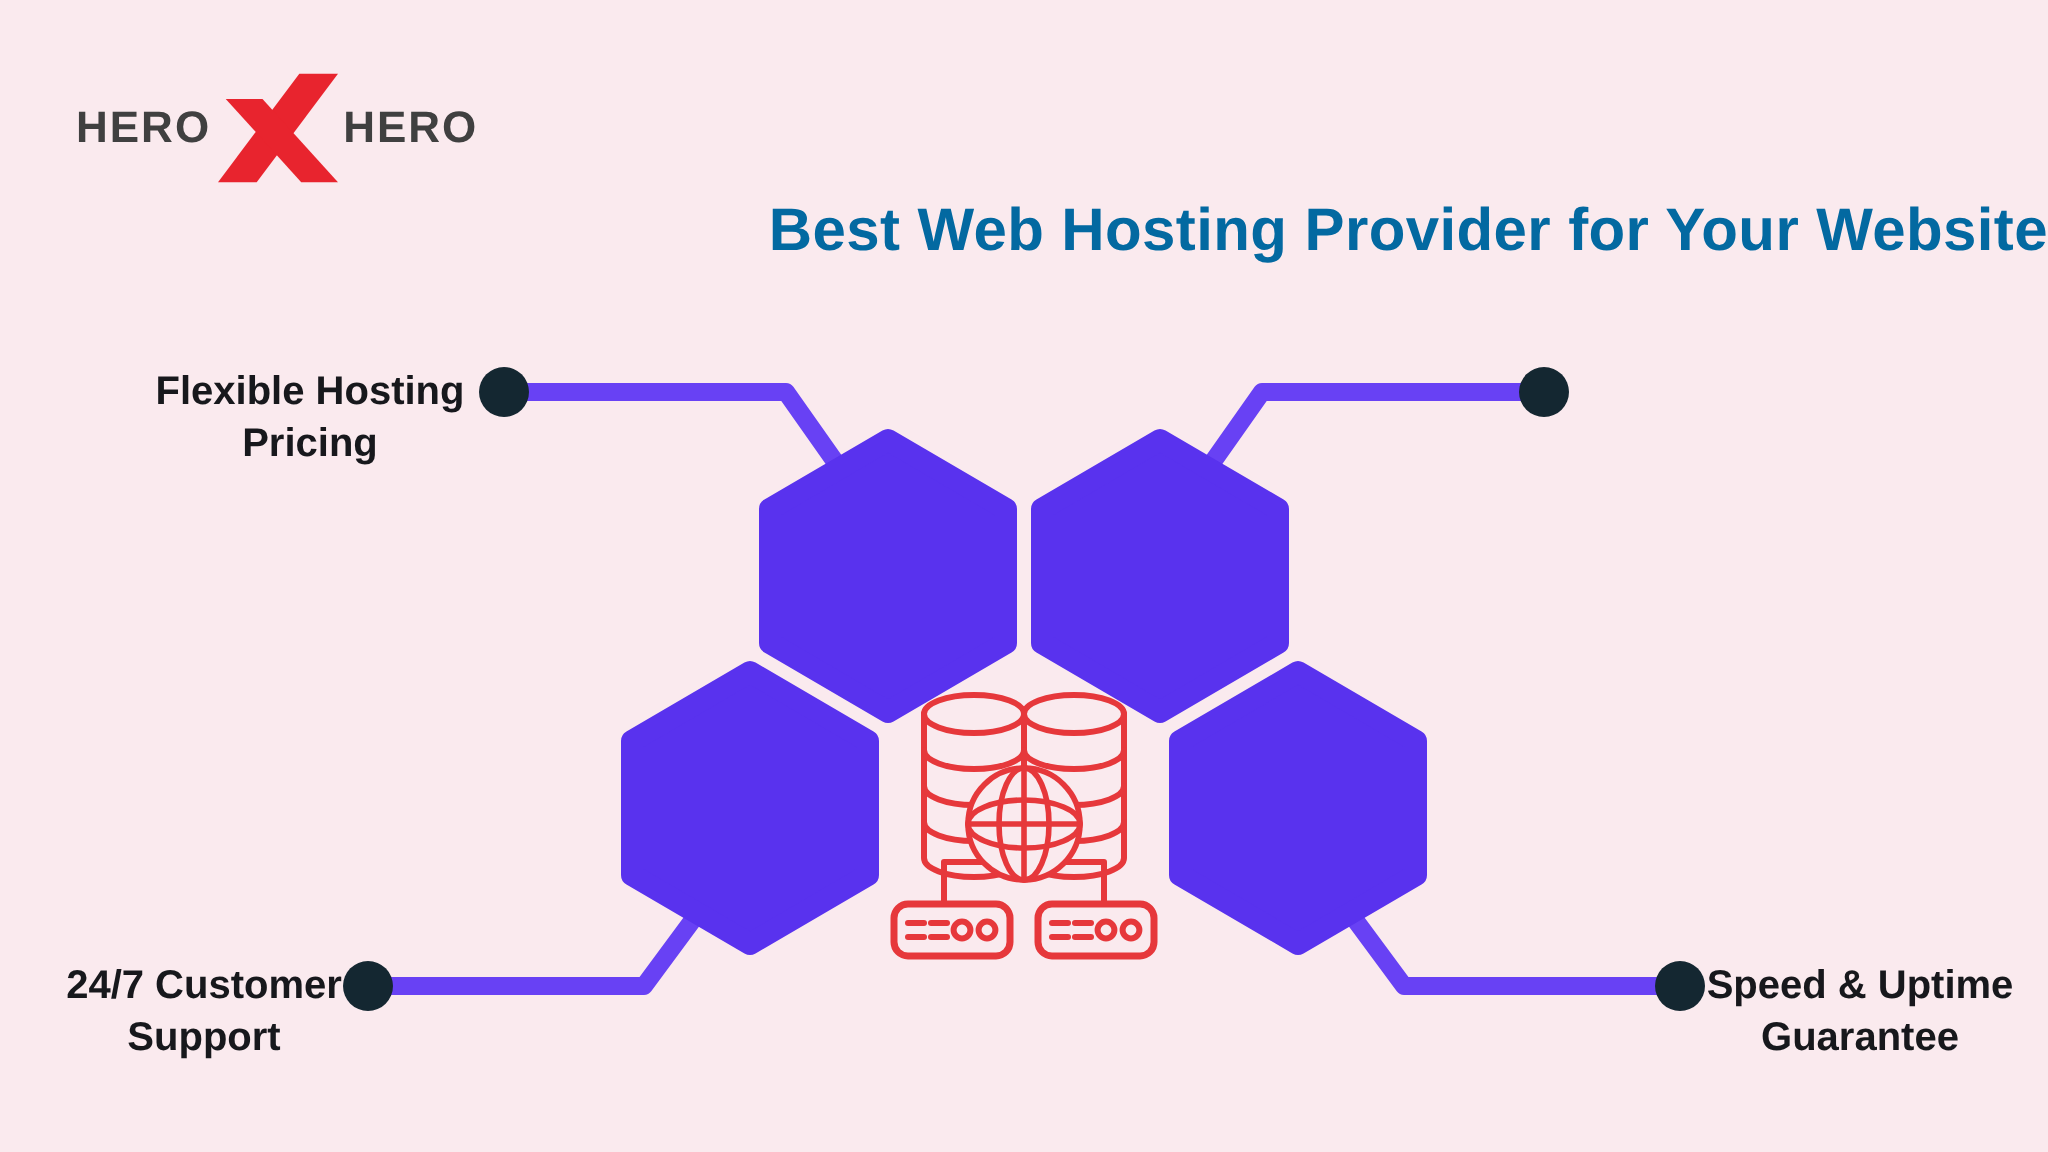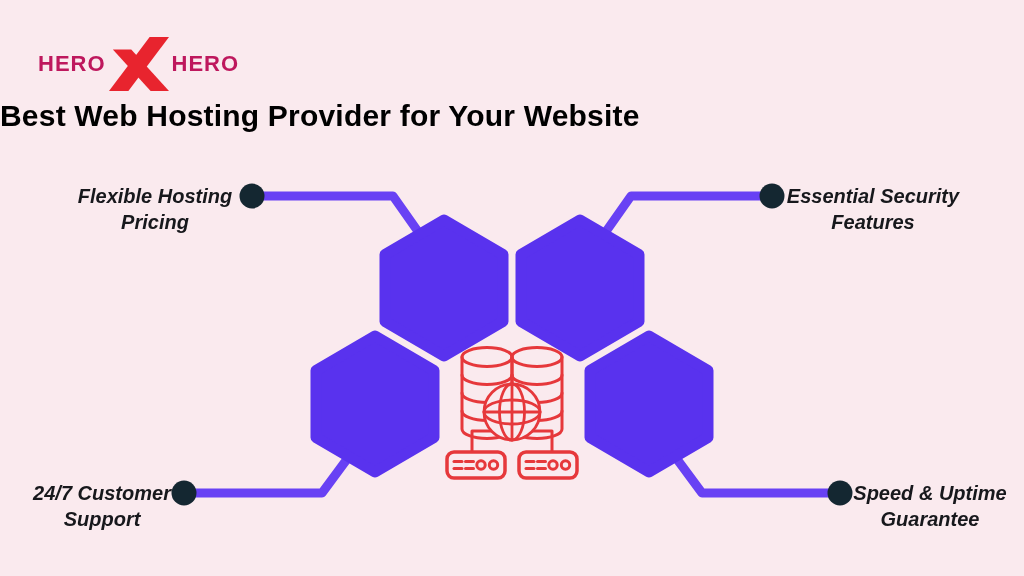--- a/index.html
+++ b/index.html
@@ -10,46 +10,45 @@
     overflow:hidden;
   }
   .canvas{position:relative;width:1024px;height:576px;background:#FAEAEE;}
 
   
   .logo{
     position:absolute;left:38px;top:36px;
     display:flex;align-items:center;gap:1px;
   }
   .logo-text{
-    font-size:22px;font-weight:bold;color:#be185d;
+    font-size:22px;font-weight:bold;color:#404040;
     letter-spacing:1px;line-height:1;
   }
   .logo-x{display:block;margin:0 2px;}
 
   
   .title{
     position:absolute;left:0;top:99px;width:1024px;
-    text-align:left;
-    font-size:30px;font-weight:bold;color:#000000;
+    text-align:right;
+    font-size:30px;font-weight:bold;color:#0369a1;
     letter-spacing:0.2px;
     margin:0;
   }
 
   
   .diagram{position:absolute;left:0;top:0;}
 
   
   .feature-label{
     position:absolute;
     width:210px;
     text-align:center;
     font-size:20px;font-weight:bold;color:#17181C;
     line-height:26px;
     white-space:pre-line;
-    font-style:italic;
   }
   .fl-top-left{left:50px;top:183px;}
   .fl-top-right{left:768px;top:183px;}
   .fl-bottom-left{left:-3px;top:480px;}
   .fl-bottom-right{left:825px;top:480px;}
 </style>
 </head>
 <body>
 
 <div class="canvas">
@@ -137,20 +136,18 @@
           <line x1="537.5" y1="468.5" x2="545.5" y2="468.5"></line>
           <circle cx="553" cy="465" r="4.2"></circle>
           <circle cx="565.5" cy="465" r="4.2"></circle>
         </g>
       </g>
     </g>
   </svg>
 
   <div class="feature-label fl-top-left">Flexible Hosting
 Pricing</div>
-  <div class="feature-label fl-top-right">Essential Security
-Features</div>
   <div class="feature-label fl-bottom-left">24/7 Customer
 Support</div>
   <div class="feature-label fl-bottom-right">Speed &amp; Uptime
 Guarantee</div>
 
 </div>
 
 </body></html>

